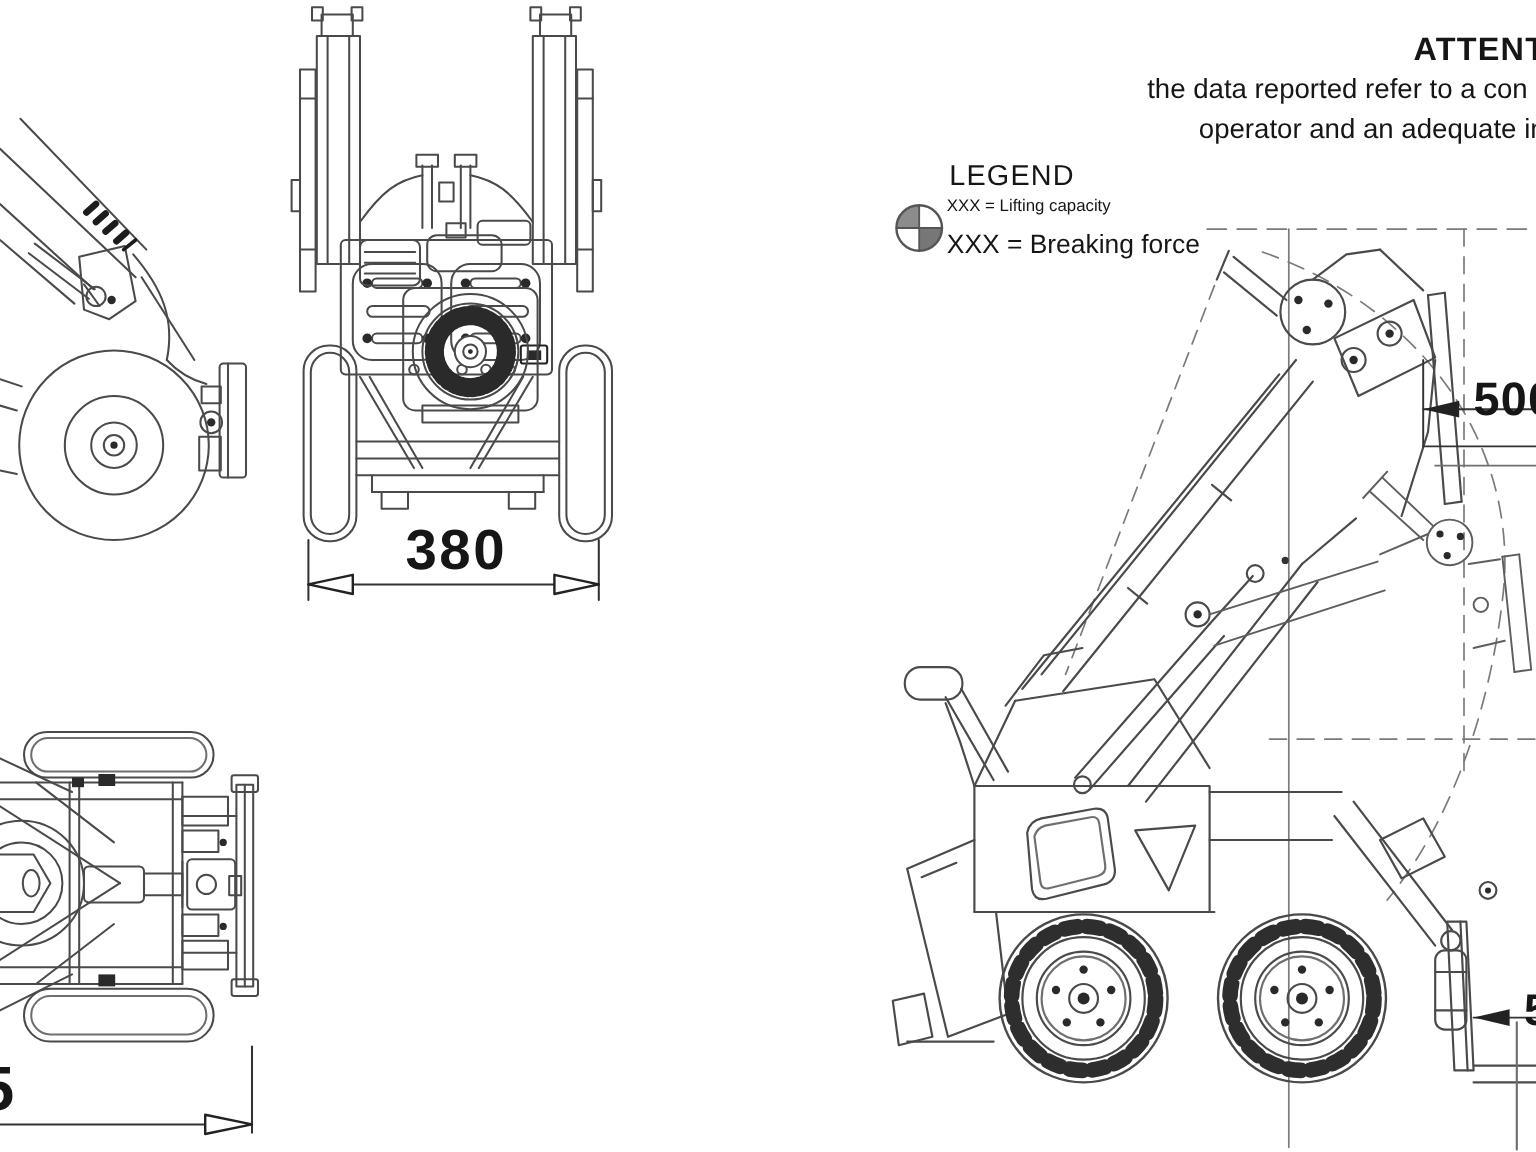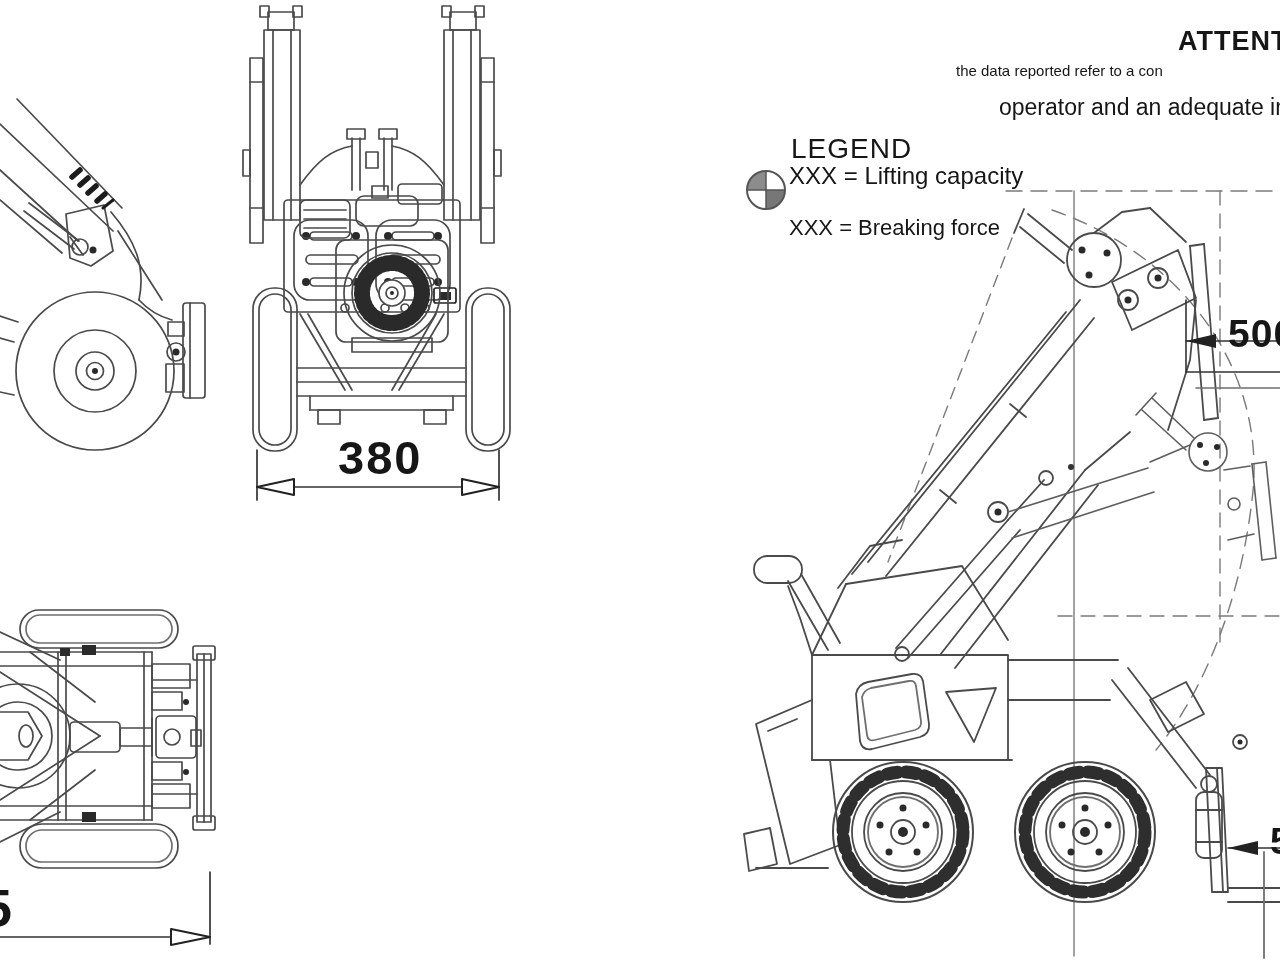--- a/index.html
+++ b/index.html
@@ -4,25 +4,25 @@
 <style>
   html,body{margin:0;padding:0;background:#e9e9e9;}
   .canvas{
     position:relative;width:1280px;height:960px;background:#ffffff;
     overflow:hidden;font-family:"Liberation Sans", sans-serif;
     filter:blur(0.35px);
   }
   svg.drawing{position:absolute;left:0;top:0;}
   .txt{position:absolute;color:#161616;white-space:nowrap;line-height:1;}
   .att-title{left:1178px;top:28px;font-size:27px;font-weight:bold;letter-spacing:1px;}
-  .att-line1{left:956px;top:63px;font-size:15px;}
+  .att-line1{left:956px;top:63px;font-size:23px;}
   .att-line2{left:999px;top:96px;font-size:23px;}
-  .legend-title{left:791px;top:135px;font-size:28px;letter-spacing:1px;}
-  .legend-item1{left:789px;top:164px;font-size:24px;}
-  .legend-item2{left:789px;top:193px;font-size:22px;margin-top:24px;}
+  .legend-title{left:791px;top:135px;font-size:24px;letter-spacing:1px;}
+  .legend-item1{left:789px;top:164px;font-size:14px;}
+  .legend-item2{left:789px;top:193px;font-size:22px;}
   .dim-740{left:338px;top:434px;font-size:47px;font-weight:700;letter-spacing:2px;}
   .dim-500{left:1228px;top:314px;font-size:39px;font-weight:700;letter-spacing:1px;}
   .dim-p-left{left:-17px;top:882px;font-size:52px;font-weight:700;}
   .dim-p-right{left:1270px;top:823px;font-size:37px;font-weight:700;}
 </style>
 </head>
 <body>
 
 <div class="canvas">
 

